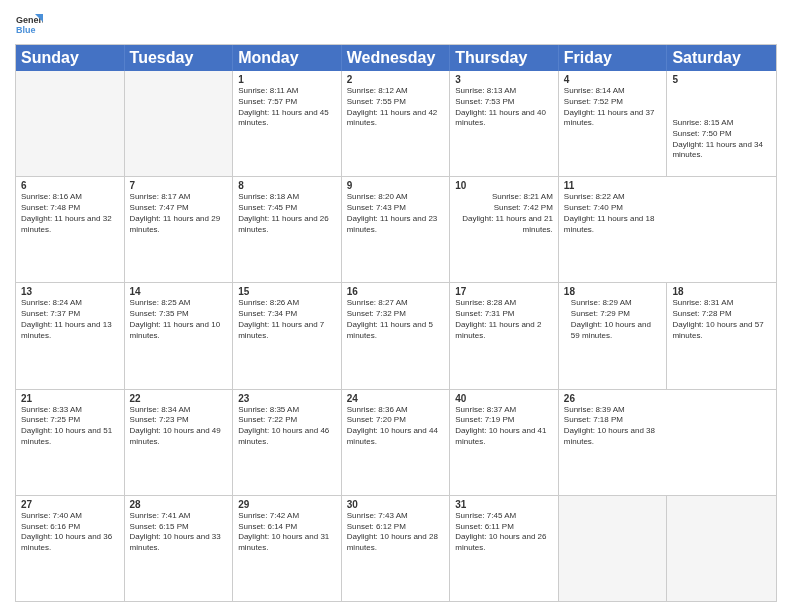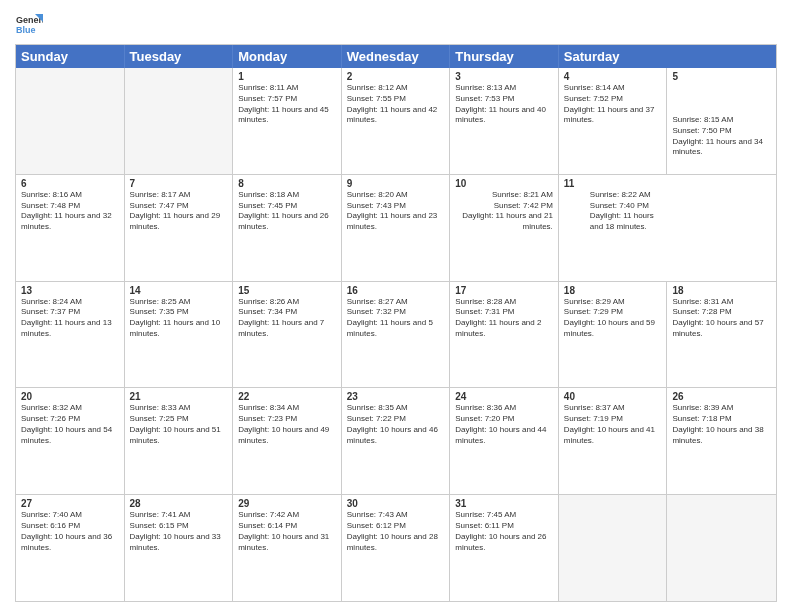--- a/index.html
+++ b/index.html
@@ -50,21 +50,21 @@
       flex-direction: column;
       border: 1px solid #ccc;
     }
     .cal-header {
       display: grid;
       grid-template-columns: repeat(7, 1fr);
       background: #4472c4;
     }
     .cal-header-cell {
       color: #fff;
-      font-size: 13px;
+      font-size: 16px;
       font-weight: bold;
       padding: 4px 5px;
       text-align: left;
       border-right: 1px solid #5580cc;
     }
     .cal-header-cell:last-child {
       border-right: none;
     }
     .cal-body {
       flex: 1;
@@ -126,20 +126,21 @@
     </div>
   </div>
 
   <div class="calendar">
     <div class="cal-header">
     <div class="cal-header-cell">Sunday</div>
         <div class="cal-header-cell">Tuesday</div>
         <div class="cal-header-cell">Monday</div>
         <div class="cal-header-cell">Wednesday</div>
         <div class="cal-header-cell">Thursday</div>
+        <div class="cal-header-cell">Friday</div>
         <div class="cal-header-cell">Saturday</div>
       </div>
     <div class="cal-body">
     <div class="cal-row">
           <div class="cal-cell empty"></div>
           <div class="cal-cell empty"></div>
           <div class="cal-cell">
             <span class="day-num">1</span>
             <div class="cell-text" style="white-space: pre-line;">Sunrise: 8:11 AM
 Sunset: 7:57 PM
@@ -196,21 +197,21 @@
 Daylight: 11 hours and 23 minutes.</div>
           </div>
           <div class="cal-cell">
             <span class="day-num">10</span>
             <div class="cell-text" style="white-space: pre-line; text-align: right;">Sunrise: 8:21 AM
 Sunset: 7:42 PM
 Daylight: 11 hours and 21 minutes.</div>
           </div>
           <div class="cal-cell">
             <span class="day-num">11</span>
-            <div class="cell-text" style="white-space: pre-line; margin-left: 26px;">Sunrise: 8:22 AM
+            <div class="cell-text" style="white-space: pre-line;">Sunrise: 8:22 AM
 Sunset: 7:40 PM
 Daylight: 11 hours and 18 minutes.</div>
           </div>
         </div>
         <div class="cal-row">
           <div class="cal-cell">
             <span class="day-num">13</span>
             <div class="cell-text" style="white-space: pre-line;">Sunrise: 8:24 AM
 Sunset: 7:37 PM
 Daylight: 11 hours and 13 minutes.</div>
@@ -234,38 +235,32 @@
 Daylight: 11 hours and 5 minutes.</div>
           </div>
           <div class="cal-cell">
             <span class="day-num">17</span>
             <div class="cell-text" style="white-space: pre-line;">Sunrise: 8:28 AM
 Sunset: 7:31 PM
 Daylight: 11 hours and 2 minutes.</div>
           </div>
           <div class="cal-cell">
             <span class="day-num">18</span>
-            <div class="cell-text" style="white-space: pre-line;">Sunrise: 8:29 AM
+            <div class="cell-text" style="white-space: pre-line; margin-left: 7px;">Sunrise: 8:29 AM
 Sunset: 7:29 PM
 Daylight: 10 hours and 59 minutes.</div>
           </div>
           <div class="cal-cell">
             <span class="day-num">18</span>
             <div class="cell-text" style="white-space: pre-line;">Sunrise: 8:31 AM
 Sunset: 7:28 PM
 Daylight: 10 hours and 57 minutes.</div>
           </div>
         </div>
         <div class="cal-row">
-          <div class="cal-cell">
-            <span class="day-num">20</span>
-            <div class="cell-text" style="white-space: pre-line;">Sunrise: 8:32 AM
-Sunset: 7:26 PM
-Daylight: 10 hours and 54 minutes.</div>
-          </div>
           <div class="cal-cell">
             <span class="day-num">21</span>
             <div class="cell-text" style="white-space: pre-line;">Sunrise: 8:33 AM
 Sunset: 7:25 PM
 Daylight: 10 hours and 51 minutes.</div>
           </div>
           <div class="cal-cell">
             <span class="day-num">22</span>
             <div class="cell-text" style="white-space: pre-line;">Sunrise: 8:34 AM
 Sunset: 7:23 PM

